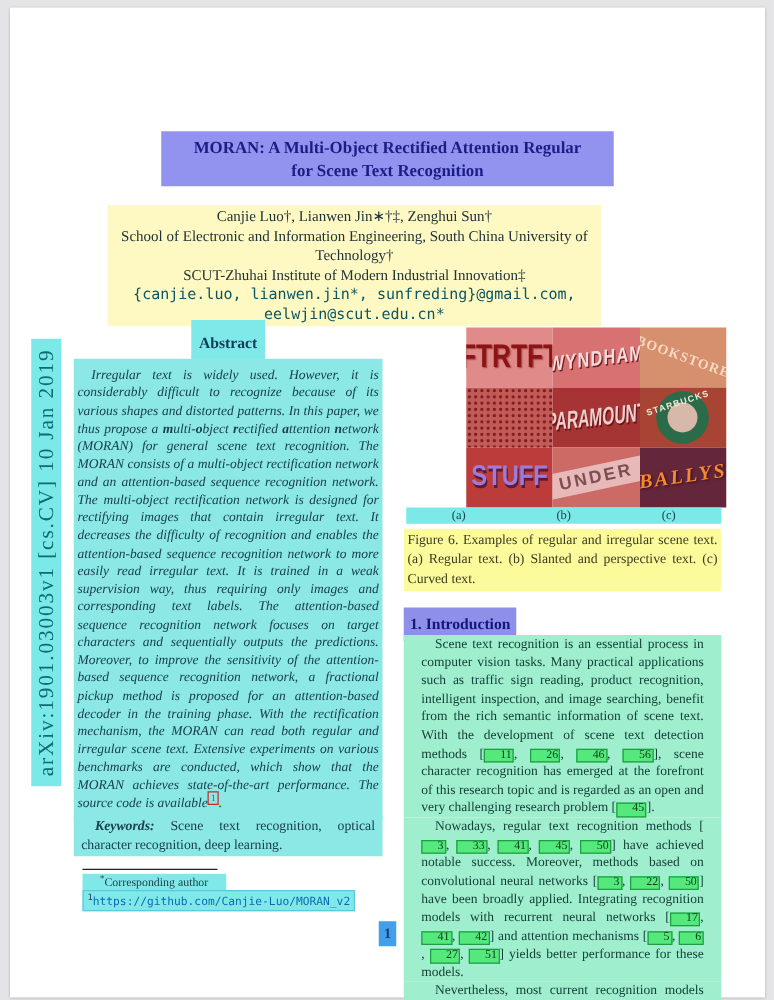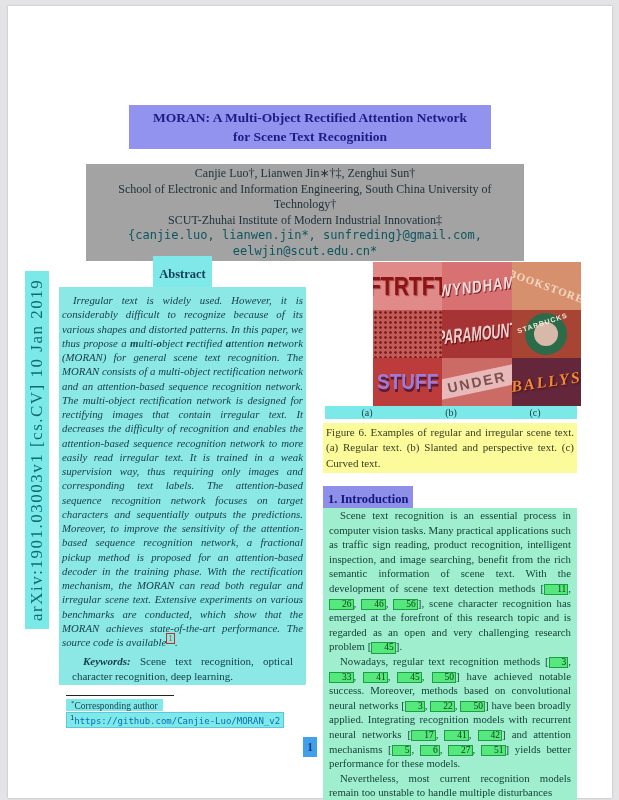--- a/index.html
+++ b/index.html
@@ -12,39 +12,39 @@
   .arxiv { position:absolute; left:17px; top:623px; transform:rotate(-90deg);
     transform-origin:0 0; white-space:nowrap; font-size:17px; letter-spacing:1.5px;
     color:#0e6b74; background:#7ce9e9; padding:2px 8px; }
 
   
   .title { position:absolute; left:121px; top:99px; width:362px; text-align:center;
     background:#9193ee; color:#1c1c85; font-weight:bold; font-size:13.5px;
     line-height:19px; padding:3px 2px; }
 
   
-  .authors { position:absolute; left:78px; top:158px; width:438px; text-align:center;
-    background:#a3a3a3; color:#20323c; font-size:12px; line-height:15.5px; padding:2px 3px; }
+  .authors { position:absolute; left:78px; top:158px; width:395px; text-align:center;
+    background:#fef9c3; color:#20323c; font-size:12px; line-height:15.5px; padding:2px 3px; }
   .authors .emails { font-family:"DejaVu Sans Mono", monospace; font-size:12px;
     color:#0d5560; letter-spacing:0px; }
 
   
   .abs-head-wrap { position:absolute; left:52px; top:250px; width:245px; text-align:center; }
   .abs-head { display:inline-block; background:#7fe9e9; color:#113c57;
     font-weight:bold; font-size:12.5px; padding:11px 6px; }
   .abstract { position:absolute; left:51px; top:281px; width:247px;
     background:#8be8e5; color:#17404a; font-style:italic; font-size:10.8px;
     line-height:14.25px; text-align:justify; text-indent:11px; padding:6px 3px; }
   .keywords { position:absolute; left:51px; top:647px; width:247px;
     background:#8be8e5; color:#17404a; font-size:11px; line-height:15px;
-    text-align:justify; text-indent:11px; padding:1px 13px; }
+    text-align:justify; text-indent:11px; padding:1px 6px; }
   .keywords .kw { font-weight:bold; font-style:italic; }
   .fnrule { position:absolute; left:58px; top:689px; width:108px; height:1px; background:#222; }
   .footnote1 { position:absolute; left:58px; top:693px; background:#7fe9e9;
-    color:#1c3c46; font-size:9.5px; padding:0 5px; }
+    color:#1c3c46; font-size:9.5px; padding:0 14px; }
   .footnote2 { position:absolute; left:58px; top:706px; background:#7fe9e9;
     color:#0d6bb0; font-family:"DejaVu Sans Mono", monospace; font-size:9px;
     padding:1px 3px; border:1px solid #5bc8e0; }
   .fnmark { font-size:7px; vertical-align:super; color:#1c3c46; }
 
   
   .fig-grid { position:absolute; left:317px; top:256px; width:208px; height:144px;
     display:grid; grid-template-columns:1fr 1fr 1fr; grid-template-rows:1fr 1fr 1fr;
     gap:0;margin-left:48px; }
   .fig-cell { position:relative; overflow:hidden; display:flex; align-items:center;
@@ -82,40 +82,40 @@
   .fig-caption { position:absolute; left:315px; top:417px; width:254px;
     background:#fbfb9c; color:#3c3c20; font-size:11px; line-height:15.3px;
     text-align:justify; padding:2px 3px; }
 
   
   .intro-head-wrap { position:absolute; left:315px; top:480px; }
   .intro-head { display:inline-block; background:#8d8fe9; color:#15157d;
     font-weight:bold; font-size:12.5px; padding:6px 5px; }
   .intro { position:absolute; left:315px; top:502px; width:254px;
     font-size:10.8px; line-height:14.6px; text-align:justify; color:#16423a; }
-  .intro p { background:#9fefcf; text-indent:11px; padding:0 6px; }
+  .intro p { background:#9fefcf; text-indent:11px; padding:0 14px; }
   .cite { background:#55e87c; border:1px solid #1d9e42; color:#10401c;
     font-size:9.5px; padding:0 1px; line-height:1; display:inline-block; }
   .fnref { color:#c03028; border:1px solid #c03028; font-size:7.5px; font-style:normal;
     padding:0 1.5px; line-height:1; }
 
   
   .pagenum { position:absolute; left:295px; top:731px; width:14px; height:20px;
     background:#42a0ea; color:#143d80; font-weight:bold; font-size:11.5px;
     text-align:center; line-height:20px; }
 </style>
 </head>
 <body>
 
 <div class="page">
 
   <div class="arxiv">arXiv:1901.03003v1  [cs.CV]  10 Jan 2019</div>
 
   <div class="title">
-    <div>MORAN: A Multi-Object Rectified Attention Network</div>
+    <div>MORAN: A Multi-Object Rectified Attention Regular</div>
     <div>for Scene Text Recognition</div>
   </div>
 
   <div class="authors">
     <div>Canjie Luo†, Lianwen Jin∗†‡, Zenghui Sun†</div>
     <div>School of Electronic and Information Engineering, South China University of Technology†</div>
     <div>SCUT-Zhuhai Institute of Modern Industrial Innovation‡</div>
     <div class="emails">{canjie.luo, lianwen.jin*, sunfreding}@gmail.com, eelwjin@scut.edu.cn*</div>
   </div>
 

